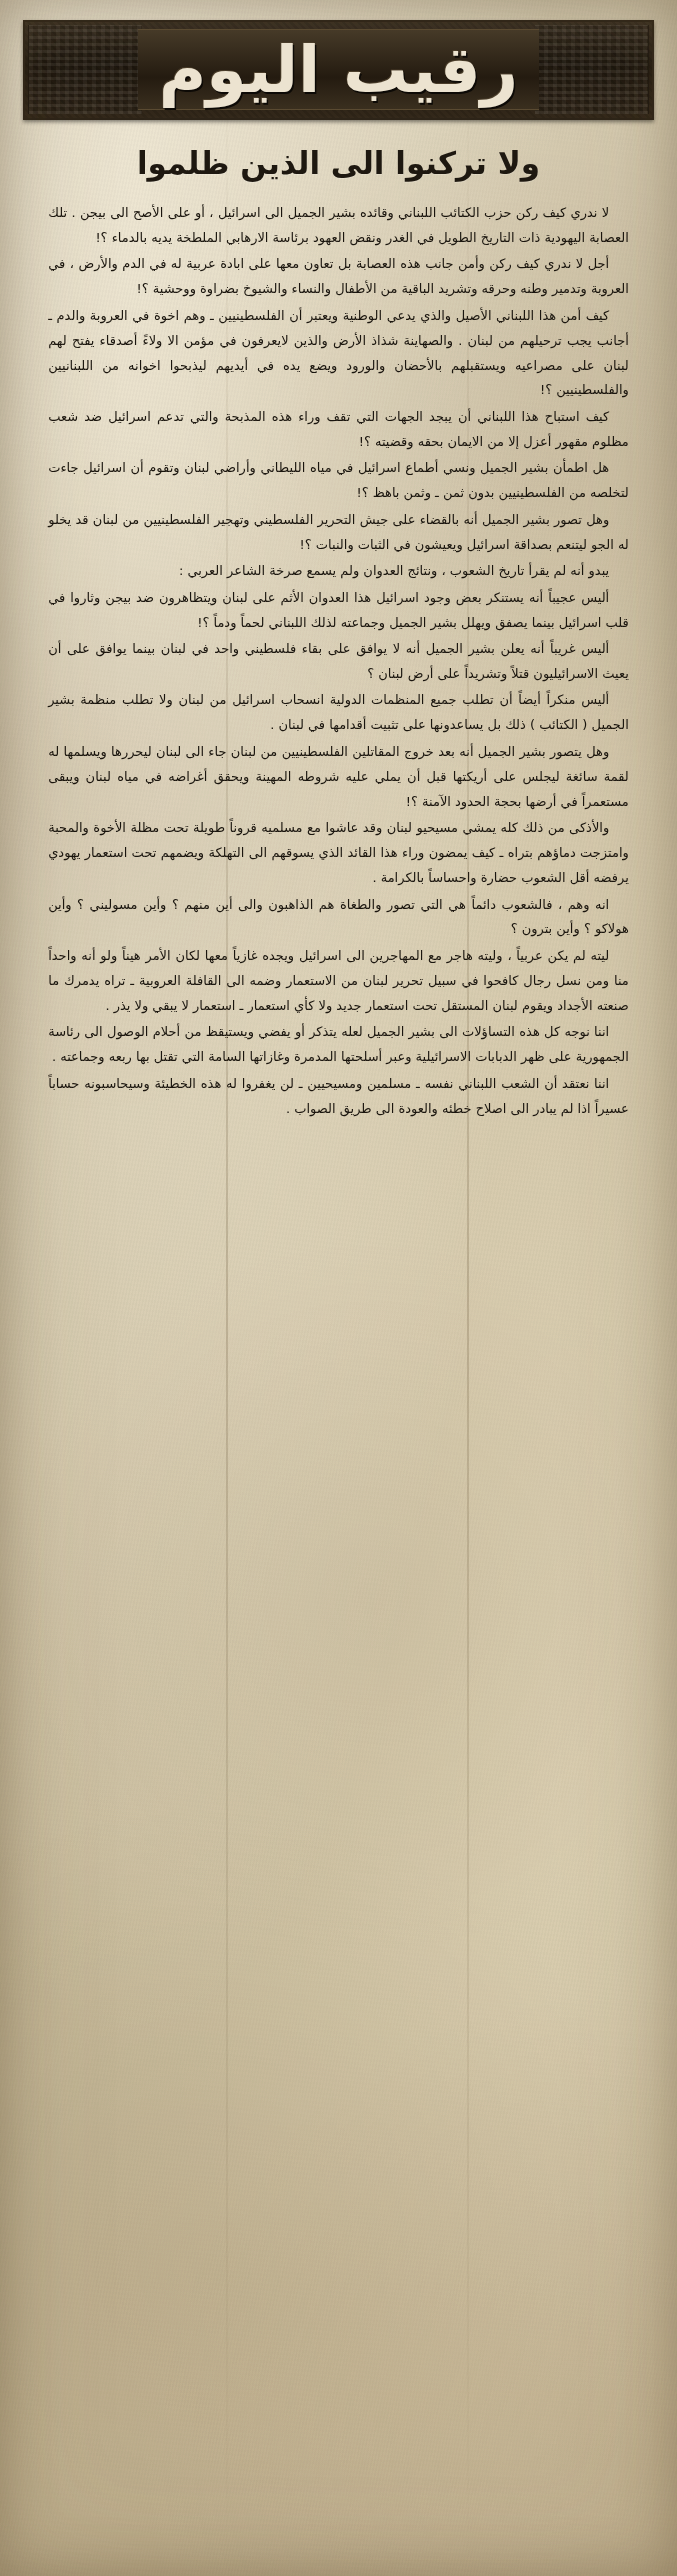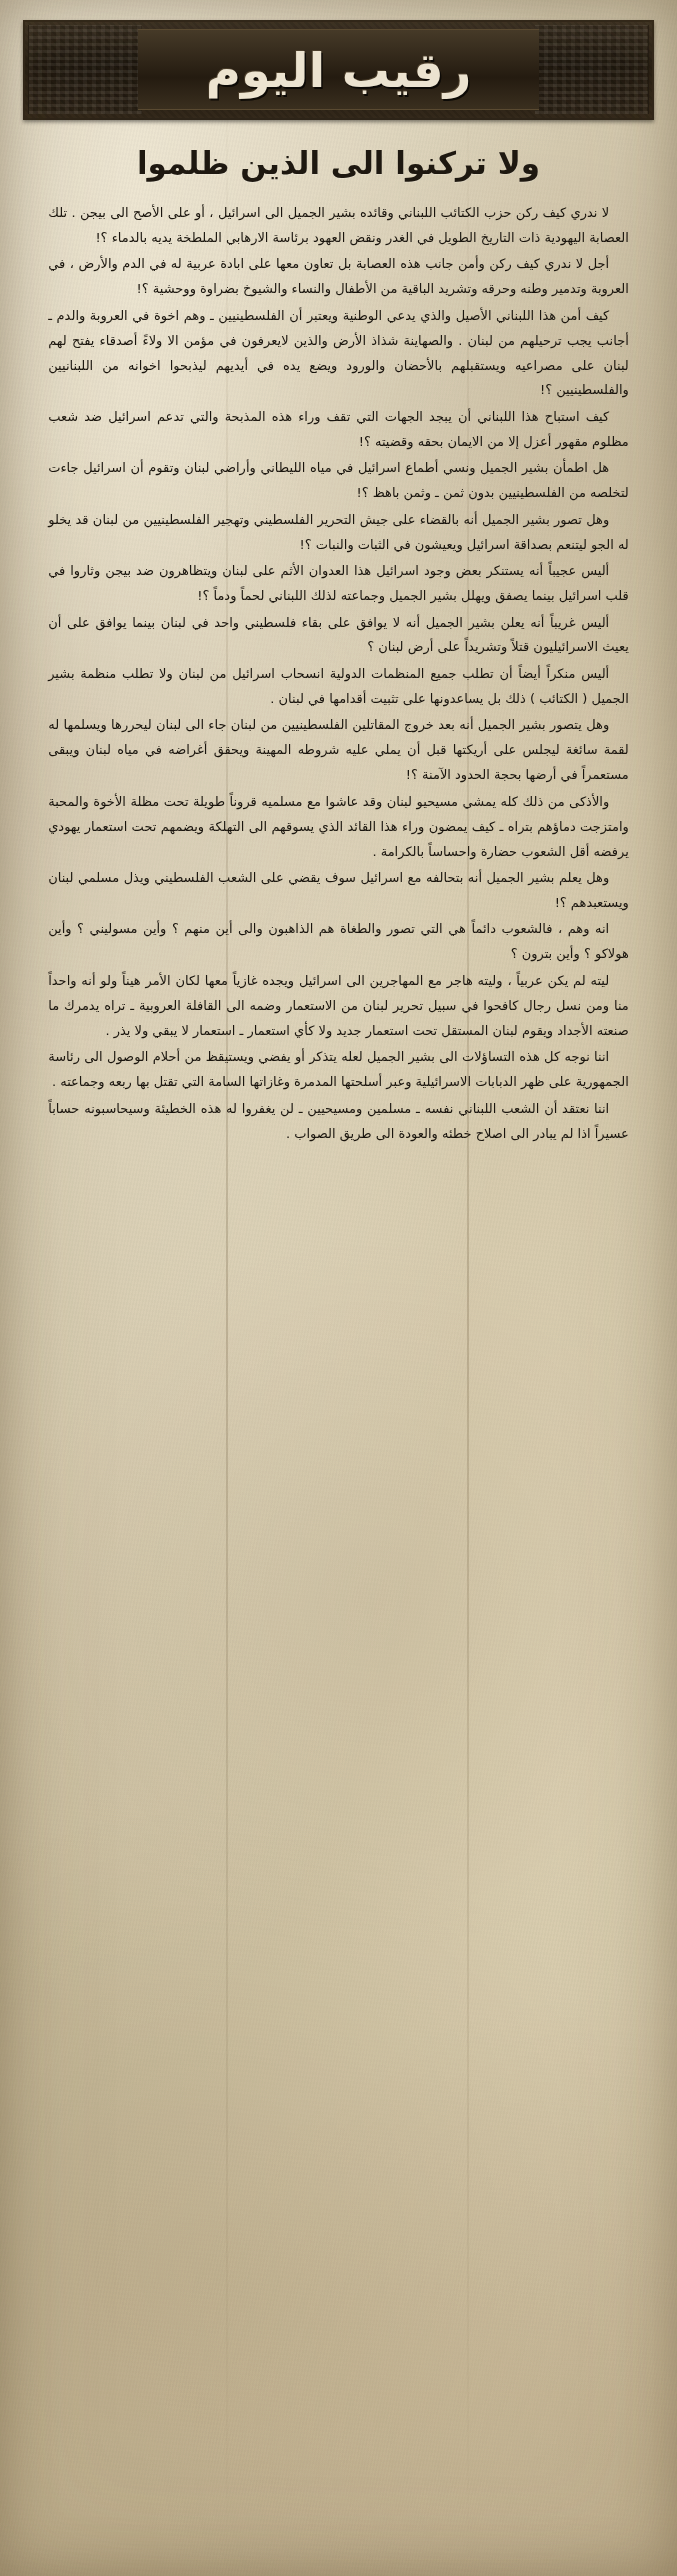--- a/index.html
+++ b/index.html
@@ -72,21 +72,21 @@
       repeating-linear-gradient(90deg, rgba(255,255,255,0.05) 0 4.5px, rgba(0,0,0,0.10) 4.5px 9px);
     opacity: .8;
   }
   .masthead::before { right: 3.8px; border-right: 1.5px solid #1c1610; }
   .masthead::after  { left: 3.8px;  border-left: 1.5px solid #1c1610; }
   .masthead-title {
     position: relative;
     z-index: 3;
     color: #ece3d0;
     font-family: "DejaVu Sans", sans-serif;
-    font-size: 48px;
+    font-size: 65px;
     font-weight: 700;
     letter-spacing: 0.8px;
     text-shadow: 1.5px 1.5px 0 #0d0a06, -0.8px -0.8px 0 #4a3d2a;
     padding: 0 25.6px;
     white-space: nowrap;
     text-align: center;
   }
   .masthead-plate {
     position: absolute;
     z-index: 2;
@@ -156,26 +156,26 @@
 
   <h1 class="headline">ولا تركنوا الى الذين ظلموا</h1>
 
   <div class="article">
     <p>لا ندري كيف ركن حزب الكتائب اللبناني وقائده بشير الجميل الى اسرائيل ، أو على الأصح الى بيجن . تلك العصابة اليهودية ذات التاريخ الطويل في الغدر ونقض العهود برئاسة الارهابي الملطخة يديه بالدماء ؟!</p>
     <p>أجل لا ندري كيف ركن وأمن جانب هذه العصابة بل تعاون معها على ابادة عربية له في الدم والأرض ، في العروبة وتدمير وطنه وحرقه وتشريد الباقية من الأطفال والنساء والشيوخ بضراوة ووحشية ؟!</p>
     <p>كيف أمن هذا اللبناني الأصيل والذي يدعي الوطنية ويعتبر أن الفلسطينيين ـ وهم اخوة في العروبة والدم ـ أجانب يجب ترحيلهم من لبنان . والصهاينة شذاذ الأرض والذين لايعرفون في مؤمن الا ولاءً أصدقاء يفتح لهم لبنان على مصراعيه ويستقبلهم بالأحضان والورود ويضع يده في أيديهم ليذبحوا اخوانه من اللبنانيين والفلسطينيين ؟!</p>
     <p>كيف استباح هذا اللبناني أن يبجد الجهات التي تقف وراء هذه المذبحة والتي تدعم اسرائيل ضد شعب مظلوم مقهور أعزل إلا من الايمان بحقه وقضيته ؟!</p>
     <p>هل اطمأن بشير الجميل ونسي أطماع اسرائيل في مياه الليطاني وأراضي لبنان وتقوم أن اسرائيل جاءت لتخلصه من الفلسطينيين بدون ثمن ـ وثمن باهظ ؟!</p>
     <p>وهل تصور بشير الجميل أنه بالقضاء على جيش التحرير الفلسطيني وتهجير الفلسطينيين من لبنان قد يخلو له الجو ليتنعم بصداقة اسرائيل ويعيشون في الثبات والنبات ؟!</p>
+    <p>يبدو أنه لم يقرأ تاريخ الشعوب ، ونتائج العدوان ولم يسمع صرخة الشاعر العربي :</p>
     <p>أليس عجيباً أنه يستنكر بعض وجود اسرائيل هذا العدوان الأثم على لبنان ويتظاهرون ضد بيجن وثاروا في قلب اسرائيل بينما يصفق ويهلل بشير الجميل وجماعته لذلك اللبناني لحماً ودماً ؟!</p>
     <p>أليس غريباً أنه يعلن بشير الجميل أنه لا يوافق على بقاء فلسطيني واحد في لبنان بينما يوافق على أن يعيث الاسرائيليون قتلاً وتشريداً على أرض لبنان ؟</p>
     <p>أليس منكراً أيضاً أن تطلب جميع المنظمات الدولية انسحاب اسرائيل من لبنان ولا تطلب منظمة بشير الجميل ( الكتائب ) ذلك بل يساعدونها على تثبيت أقدامها في لبنان .</p>
     <p>وهل يتصور بشير الجميل أنه بعد خروج المقاتلين الفلسطينيين من لبنان جاء الى لبنان ليحررها ويسلمها له لقمة سائغة ليجلس على أريكتها قبل أن يملي عليه شروطه المهينة ويحقق أغراضه في مياه لبنان ويبقى مستعمراً في أرضها بحجة الحدود الآمنة ؟!</p>
     <p>والأذكى من ذلك كله يمشي مسيحيو لبنان وقد عاشوا مع مسلميه قروناً طويلة تحت مظلة الأخوة والمحبة وامتزجت دماؤهم بتراه ـ كيف يمضون وراء هذا القائد الذي يسوقهم الى التهلكة ويضمهم تحت استعمار يهودي يرفضه أقل الشعوب حضارة واحساساً بالكرامة .</p>
-    <p>وهل يعلم بشير الجميل أنه بتحالفه مع اسرائيل سوف يقضي على الشعب الفلسطيني ويذل مسلمي لبنان ويستعبدهم ؟!</p>
     <p>انه وهم ، فالشعوب دائماً هي التي تصور والطغاة هم الذاهبون والى أين منهم ؟ وأين مسوليني ؟ وأين هولاكو ؟ وأين بترون ؟</p>
     <p>ليته لم يكن عربياً ، وليته هاجر مع المهاجرين الى اسرائيل ويجده غازياً معها لكان الأمر هيناً ولو أنه واحداً منا ومن نسل رجال كافحوا في سبيل تحرير لبنان من الاستعمار وضمه الى القافلة العروبية ـ تراه يدمرك ما صنعته الأجداد ويقوم لبنان المستقل تحت استعمار جديد ولا كأي استعمار ـ استعمار لا يبقي ولا يذر .</p>
     <p>اننا نوجه كل هذه التساؤلات الى بشير الجميل لعله يتذكر أو يفضي ويستيقظ من أحلام الوصول الى رئاسة الجمهورية على ظهر الدبابات الاسرائيلية وعبر أسلحتها المدمرة وغازاتها السامة التي تقتل بها ربعه وجماعته .</p>
     <p>اننا نعتقد أن الشعب اللبناني نفسه ـ مسلمين ومسيحيين ـ لن يغفروا له هذه الخطيئة وسيحاسبونه حساباً عسيراً اذا لم يبادر الى اصلاح خطئه والعودة الى طريق الصواب .</p>
   </div>
 
 
   <div class="edge-shade"></div>
 </div>
 

